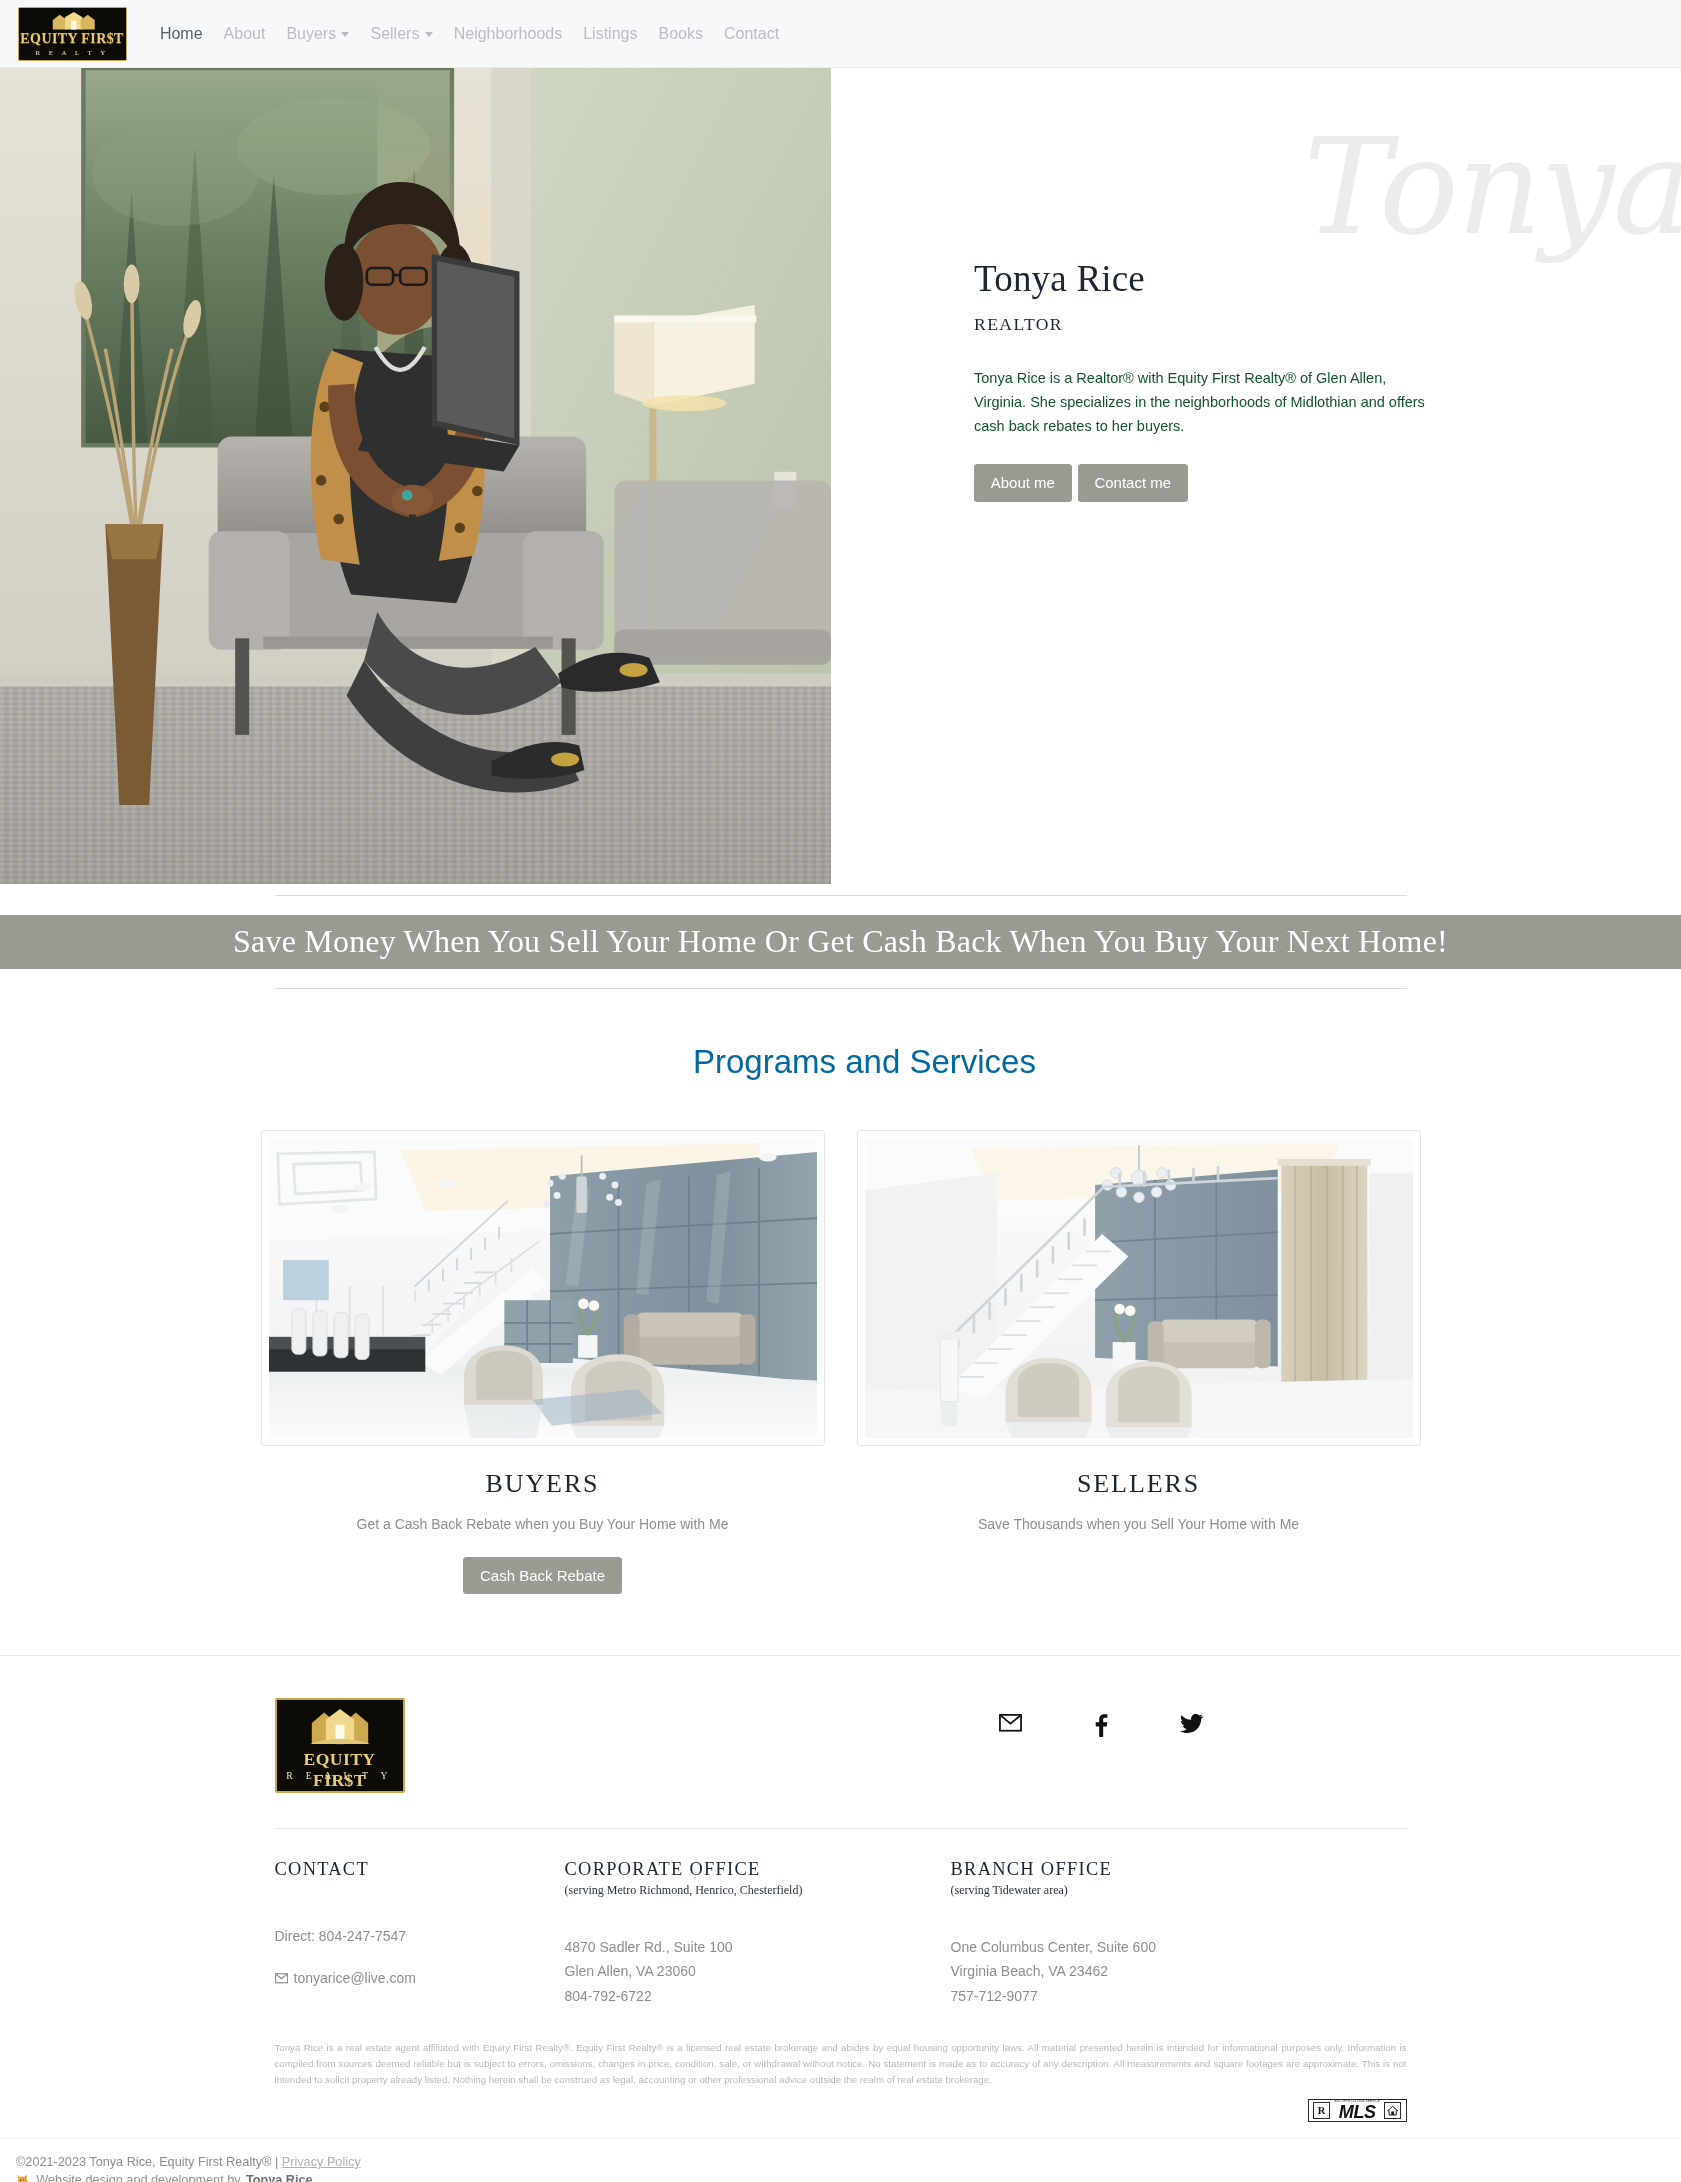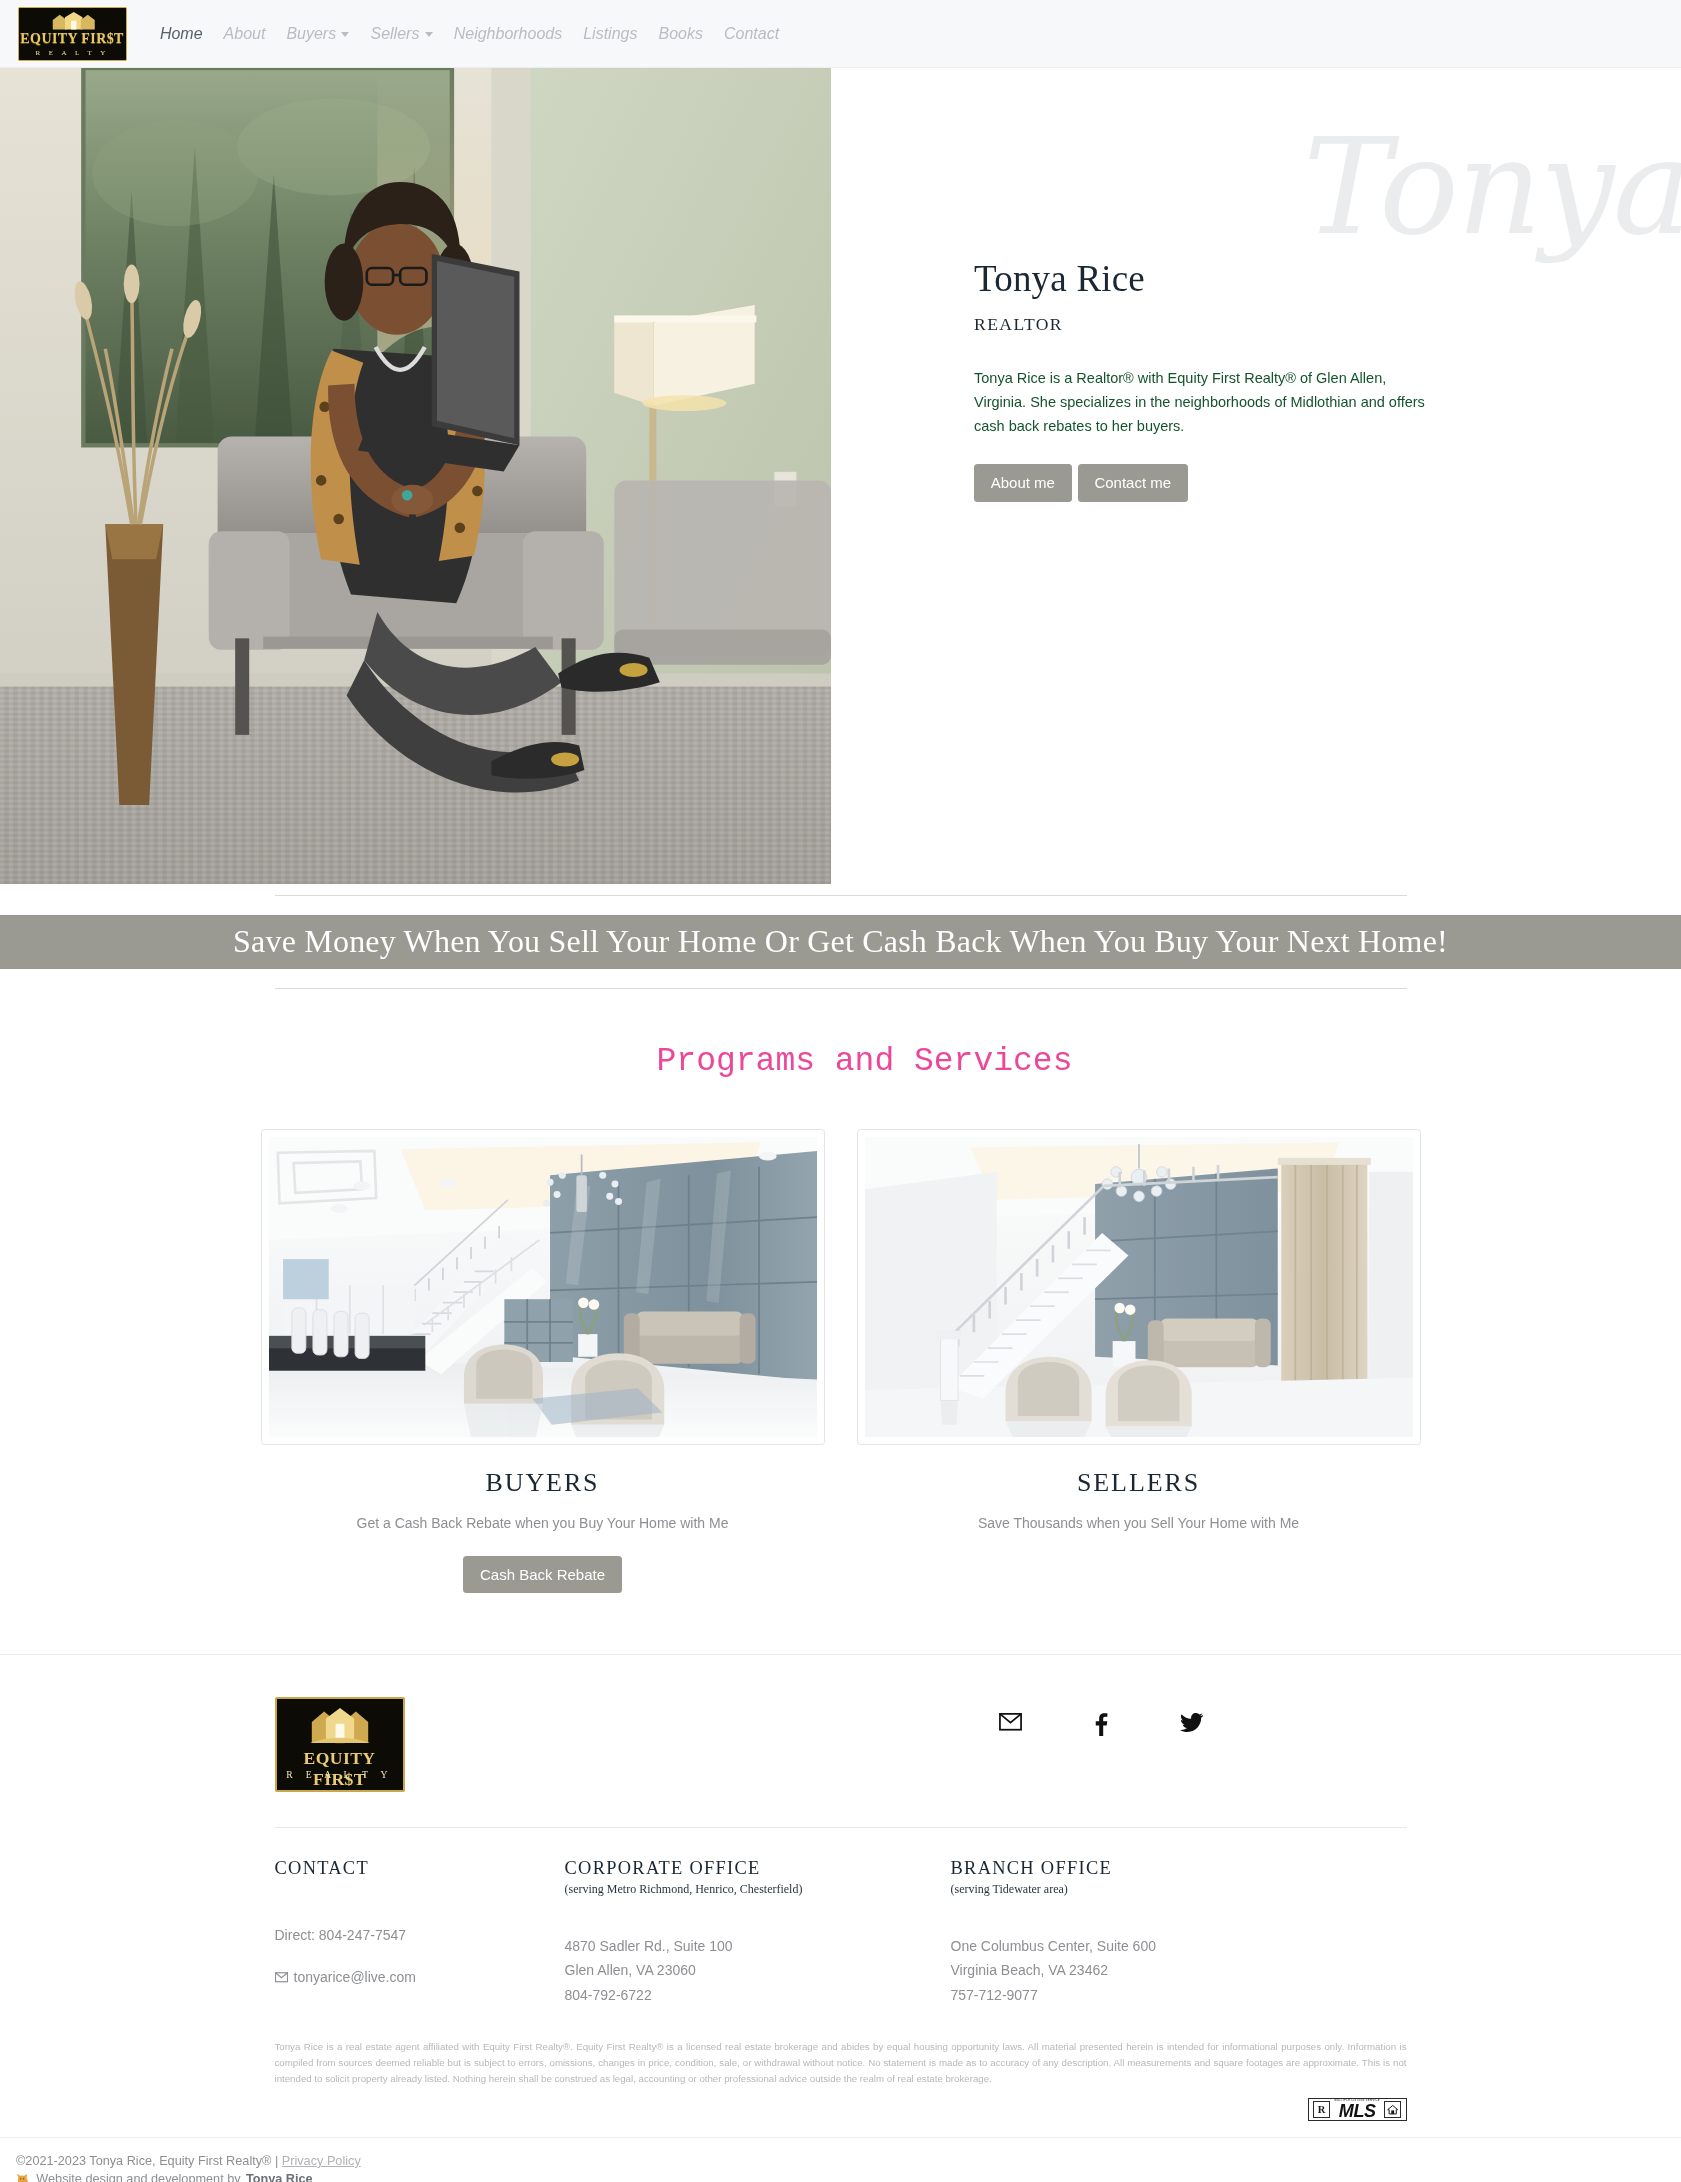--- a/index.html
+++ b/index.html
@@ -53,21 +53,20 @@
     font-size: 7px; letter-spacing: 3.5px;
   }
   .nav-links { display: flex; align-items: center; gap: 0px; margin-left: 12.3px; }
   .nav-link {
     font-size: 16px;
     color: #b9bcc2;
     padding: 5.3px 10.5px;
     text-decoration: none;
     white-space: nowrap;
     font-family: "Liberation Sans", sans-serif;
-    font-style: italic;
   }
   .nav-link.active { color: #58606b; }
   .caret {
     display: inline-block;
     width: 0; height: 0;
     border-left: 4.4px solid transparent;
     border-right: 4.4px solid transparent;
     border-top: 5.3px solid #b9bcc2;
     margin-left: 5.3px;
     vertical-align: middle;
@@ -151,23 +150,23 @@
     font-family: "Liberation Serif", serif;
     font-size: 32px;
     letter-spacing: 0.2px;
     white-space: nowrap;
   }
 
   
   .programs { padding-top: 54px; padding-bottom: 61px; }
   .section-title {
     text-align: center;
-    font-family: Liberation Mono, monospace;
+    font-family: Liberation Sans, sans-serif;
     font-size: 33px;
-    color: #ec4899;
+    color: #0369a1;
     font-weight: normal;
     padding-left: 48px;
   }
   .cards {
     display: flex;
     justify-content: center;
     gap: 32px;
     margin-top: 49px;
   }
   .card { width: 564px; }

